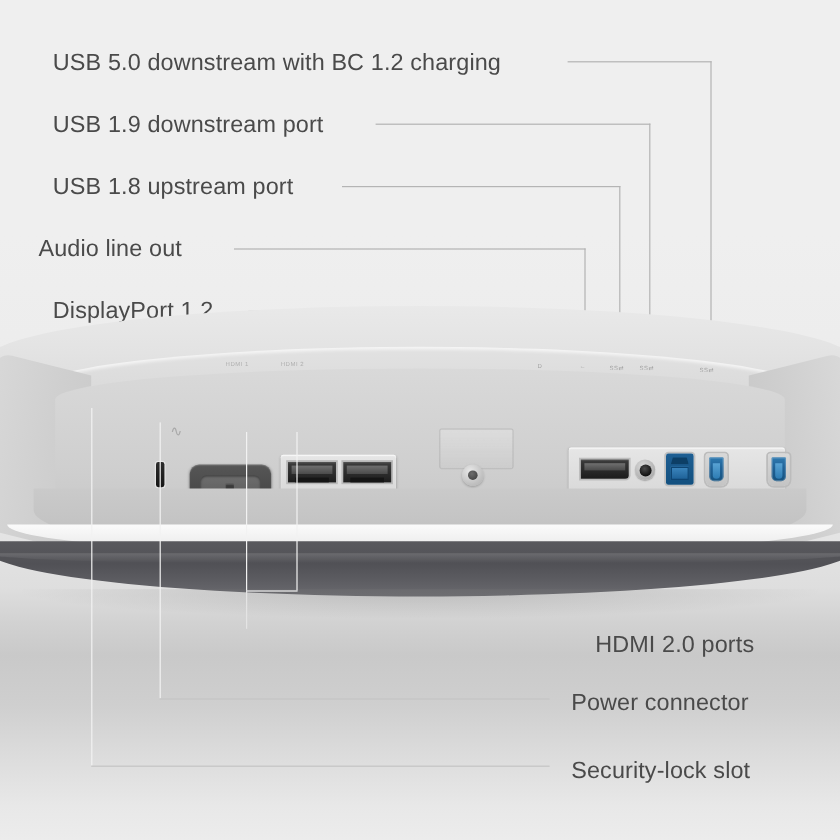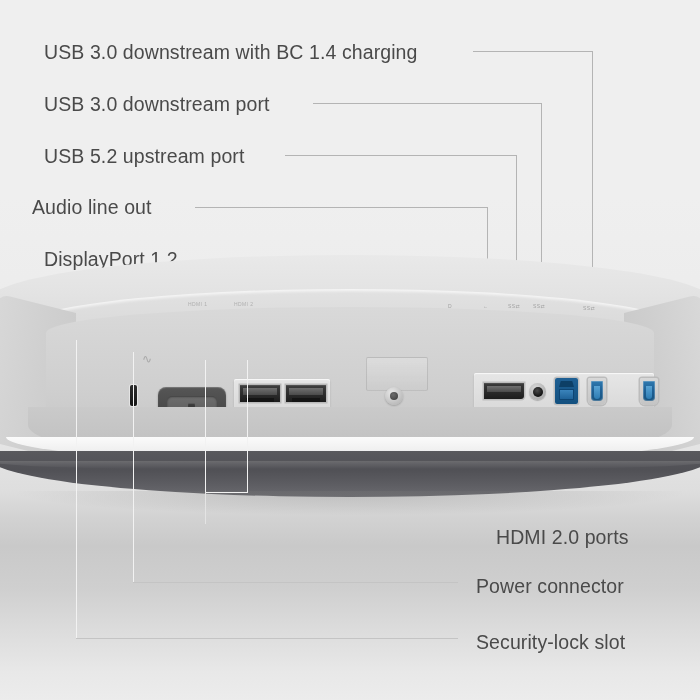--- a/index.html
+++ b/index.html
@@ -238,25 +238,25 @@
     position:absolute;font-size:5px;color:#b0b0b0;letter-spacing:.4px;
     white-space:nowrap;font-family:"Liberation Sans", sans-serif;
   }
   .tinylbl.dark{color:#a3a3a3;}
 </style>
 </head>
 <body>
 
 <div id="stage">
 
-  <div class="lbl" style="left:44px;top:41px;">USB 3.0 downstream with BC 1.4 charging</div>
-
-  <div class="lbl" style="left:44px;top:93px;">USB 3.0 downstream port</div>
-
-  <div class="lbl" style="left:44px;top:145px;">USB 5.2 upstream port</div>
+  <div class="lbl" style="left:44px;top:41px;">USB 5.0 downstream with BC 1.2 charging</div>
+
+  <div class="lbl" style="left:44px;top:93px;">USB 1.9 downstream port</div>
+
+  <div class="lbl" style="left:44px;top:145px;">USB 1.8 upstream port</div>
 
   <div class="lbl" style="left:32px;top:196px;">Audio line out</div>
 
   <div class="lbl" style="left:44px;top:248px;">DisplayPort 1.2</div>
 
   <div class="ln lnh" style="left:473px;top:51px;width:120px;"></div>
   <div class="ln lnv" style="left:592px;top:51px;height:260px;"></div>
 
   <div class="ln lnh" style="left:313px;top:103px;width:229px;"></div>
   <div class="ln lnv" style="left:541px;top:103px;height:208px;"></div>

